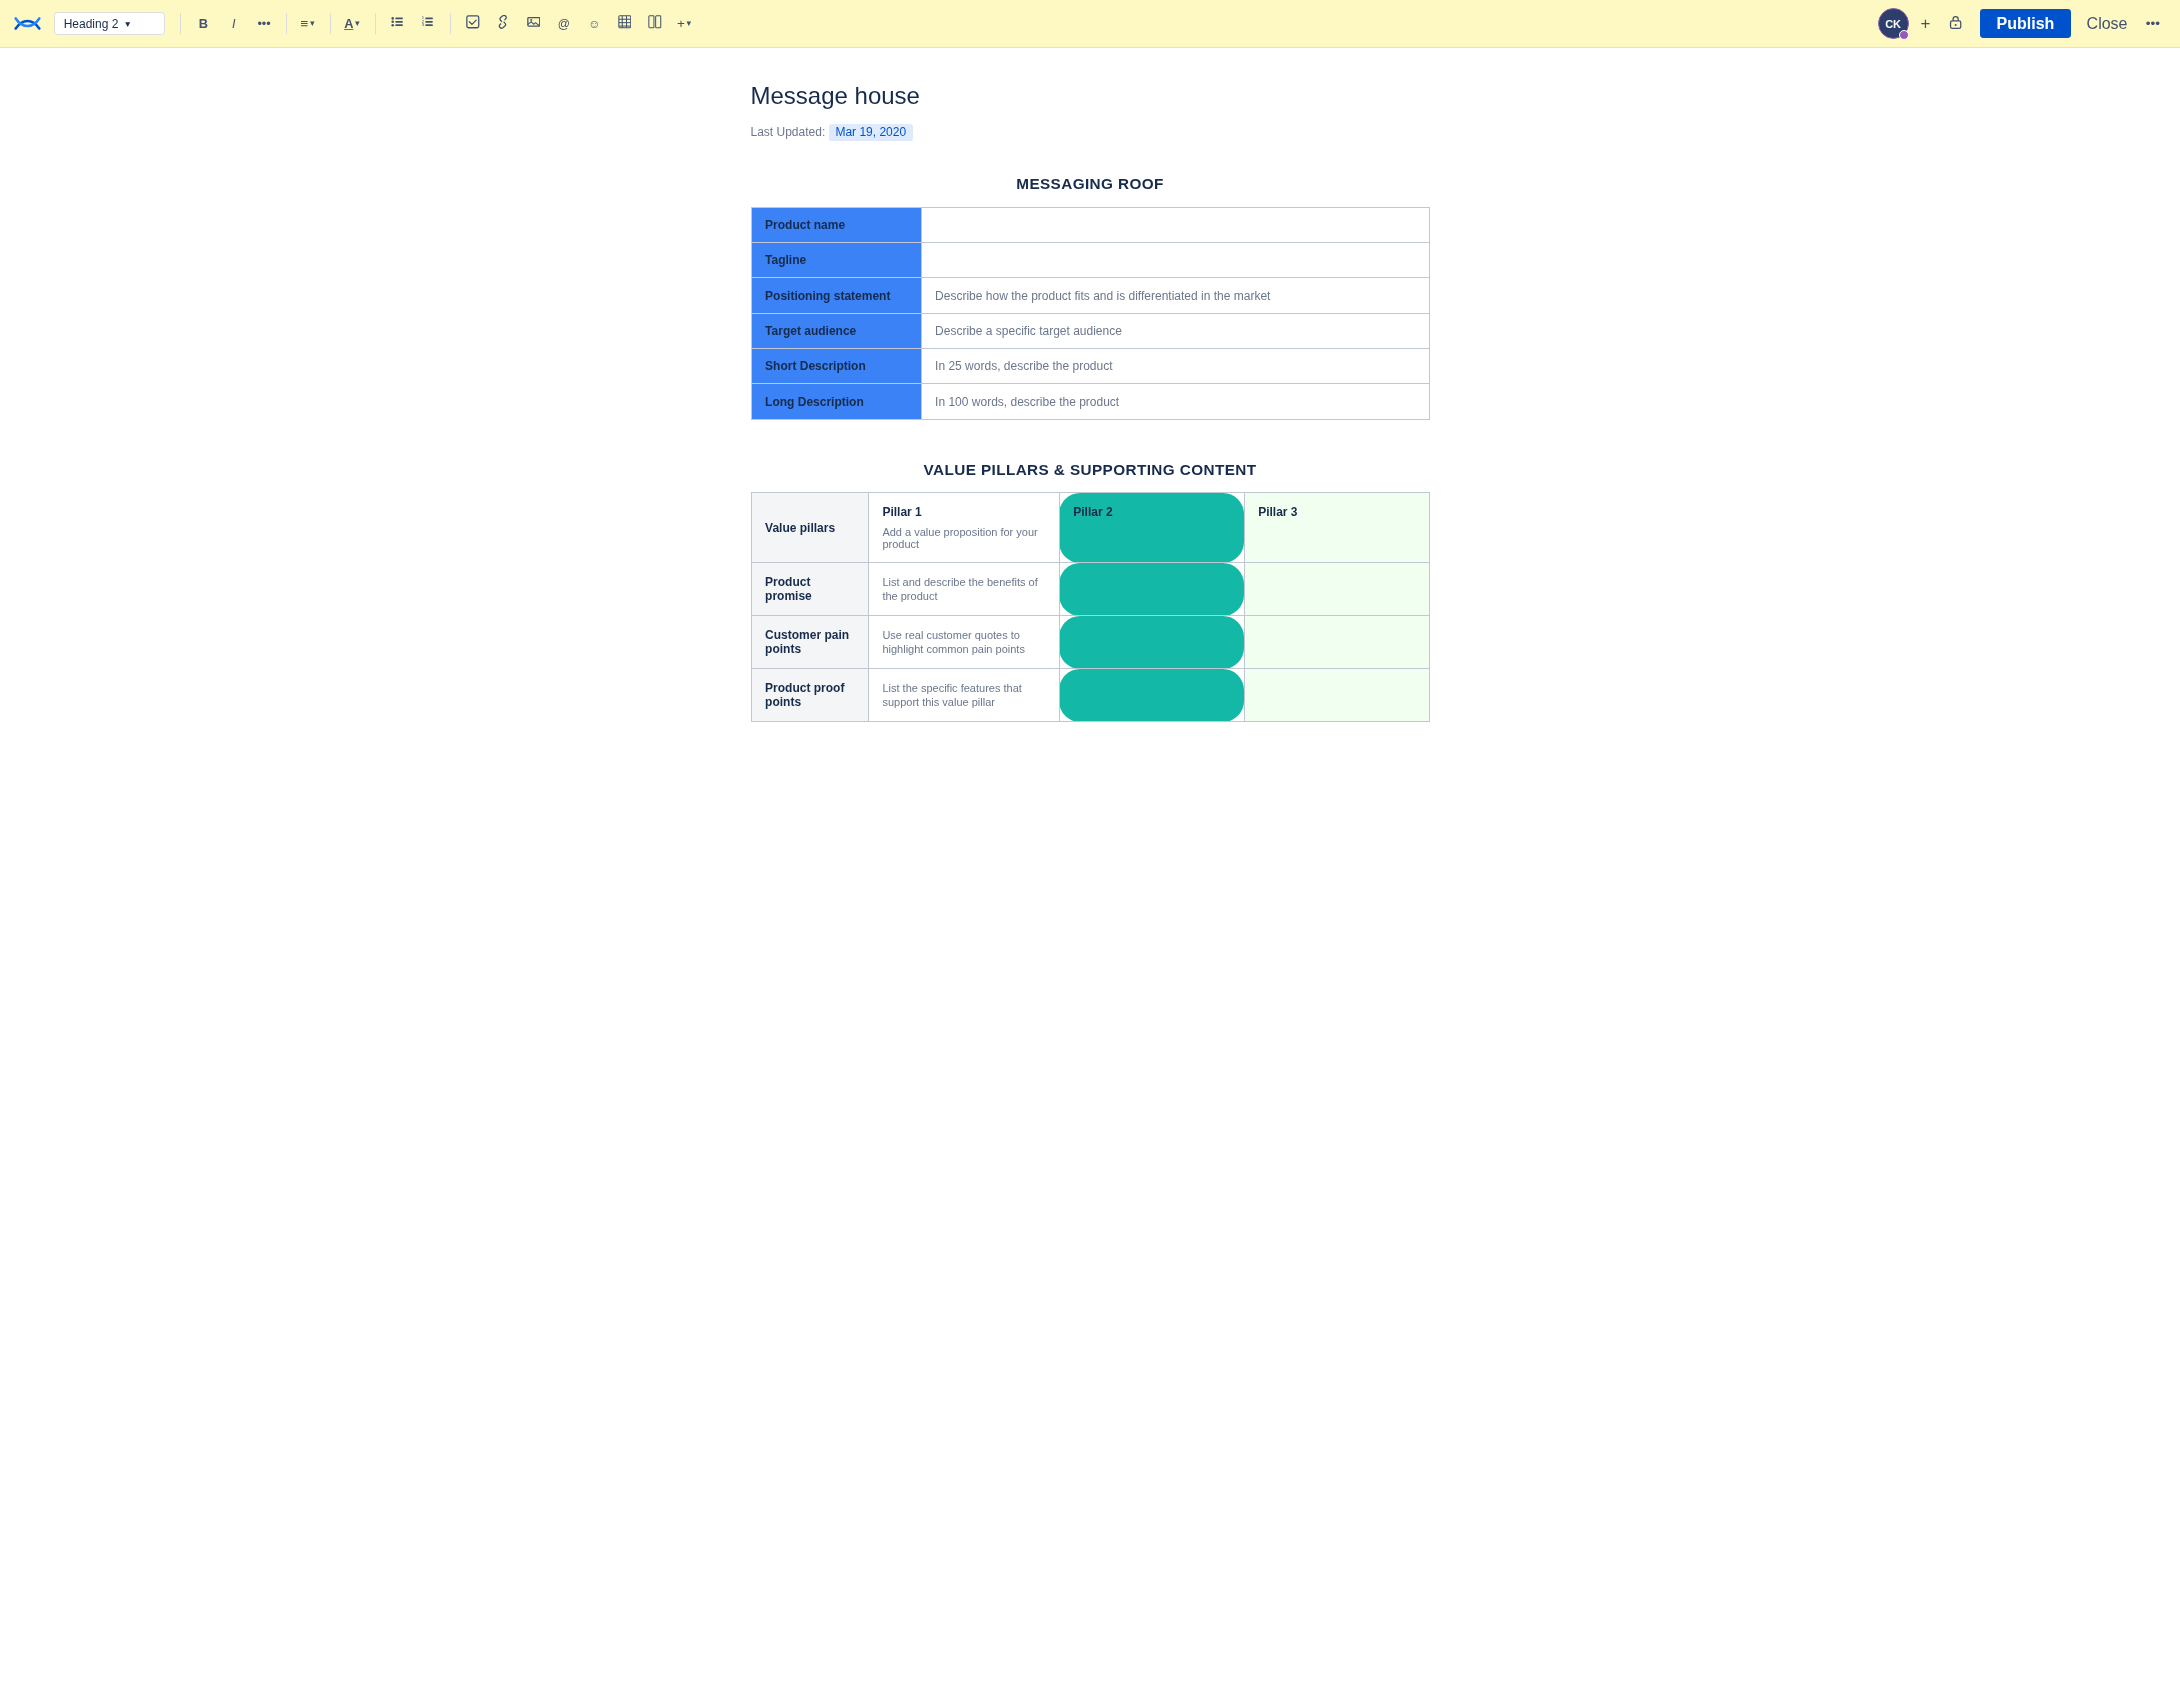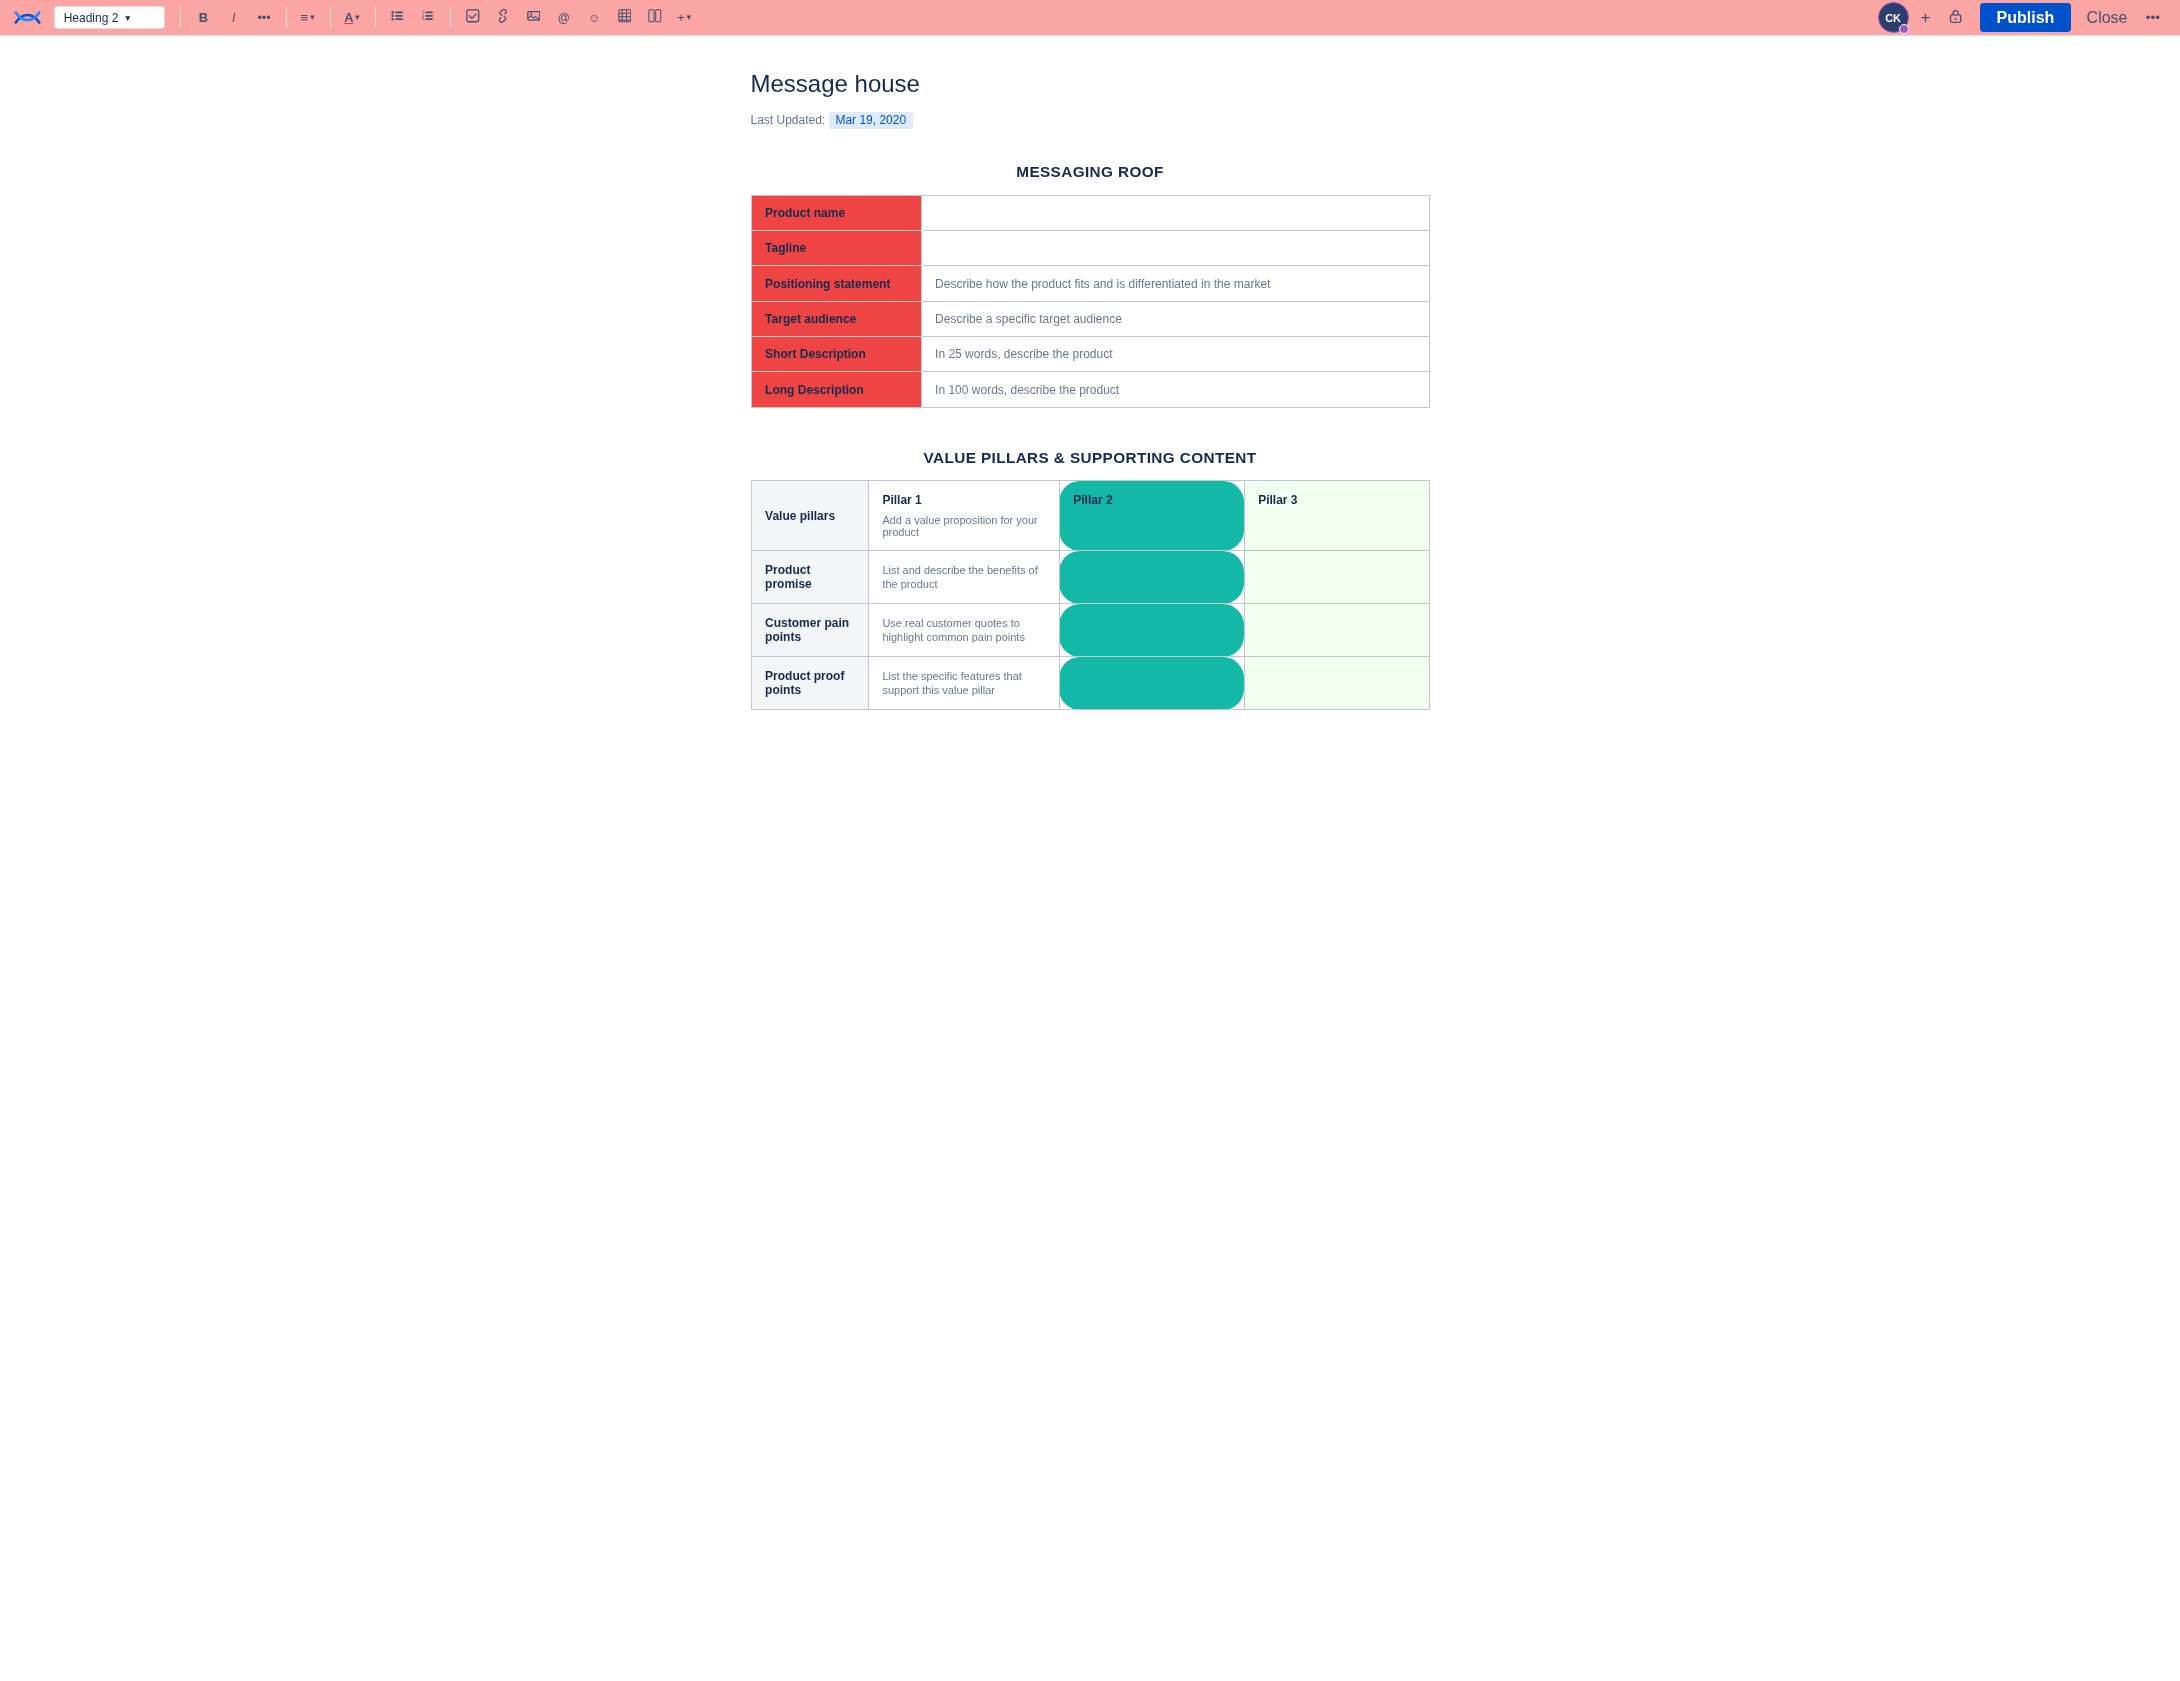--- a/index.html
+++ b/index.html
@@ -3,23 +3,23 @@
   <meta charset="utf-8">
   <style>
     * { box-sizing: border-box; margin: 0; padding: 0; }
     body { font-family: -apple-system, BlinkMacSystemFont, "Segoe UI", Arial, sans-serif; background: #fff; color: #172B4D; font-size: 12px; }
 
     
     #toolbar {
       display: flex;
       align-items: center;
       padding: 0 13.6px;
-      height: 36px;
+      height: 48px;
       border-bottom: 0.9px solid #e0e0e0;
-      background: #fca5a5;
+      background: #fef9c3;
       position: sticky;
       top: 0;
       z-index: 100;
       gap: 3.4px;
     }
     .toolbar-logo {
       width: 27px;
       height: 27px;
       margin-right: 10.2px;
       flex-shrink: 0;
@@ -188,21 +188,21 @@
       border-collapse: collapse;
       margin-bottom: 41px;
       border: 0.9px solid #c1c7d0;
     }
     .roof-table td {
       border: 0.9px solid #c1c7d0;
       padding: 10.2px 13.6px;
       vertical-align: middle;
     }
     .roof-table td:first-child {
-      background: #ef4444;
+      background: #3b82f6;
       font-weight: 700;
       color: #172B4D;
       width: 170px;
     }
     .roof-table td:last-child {
       color: #6B778C;
     }
 
     
     .pillars-table {

